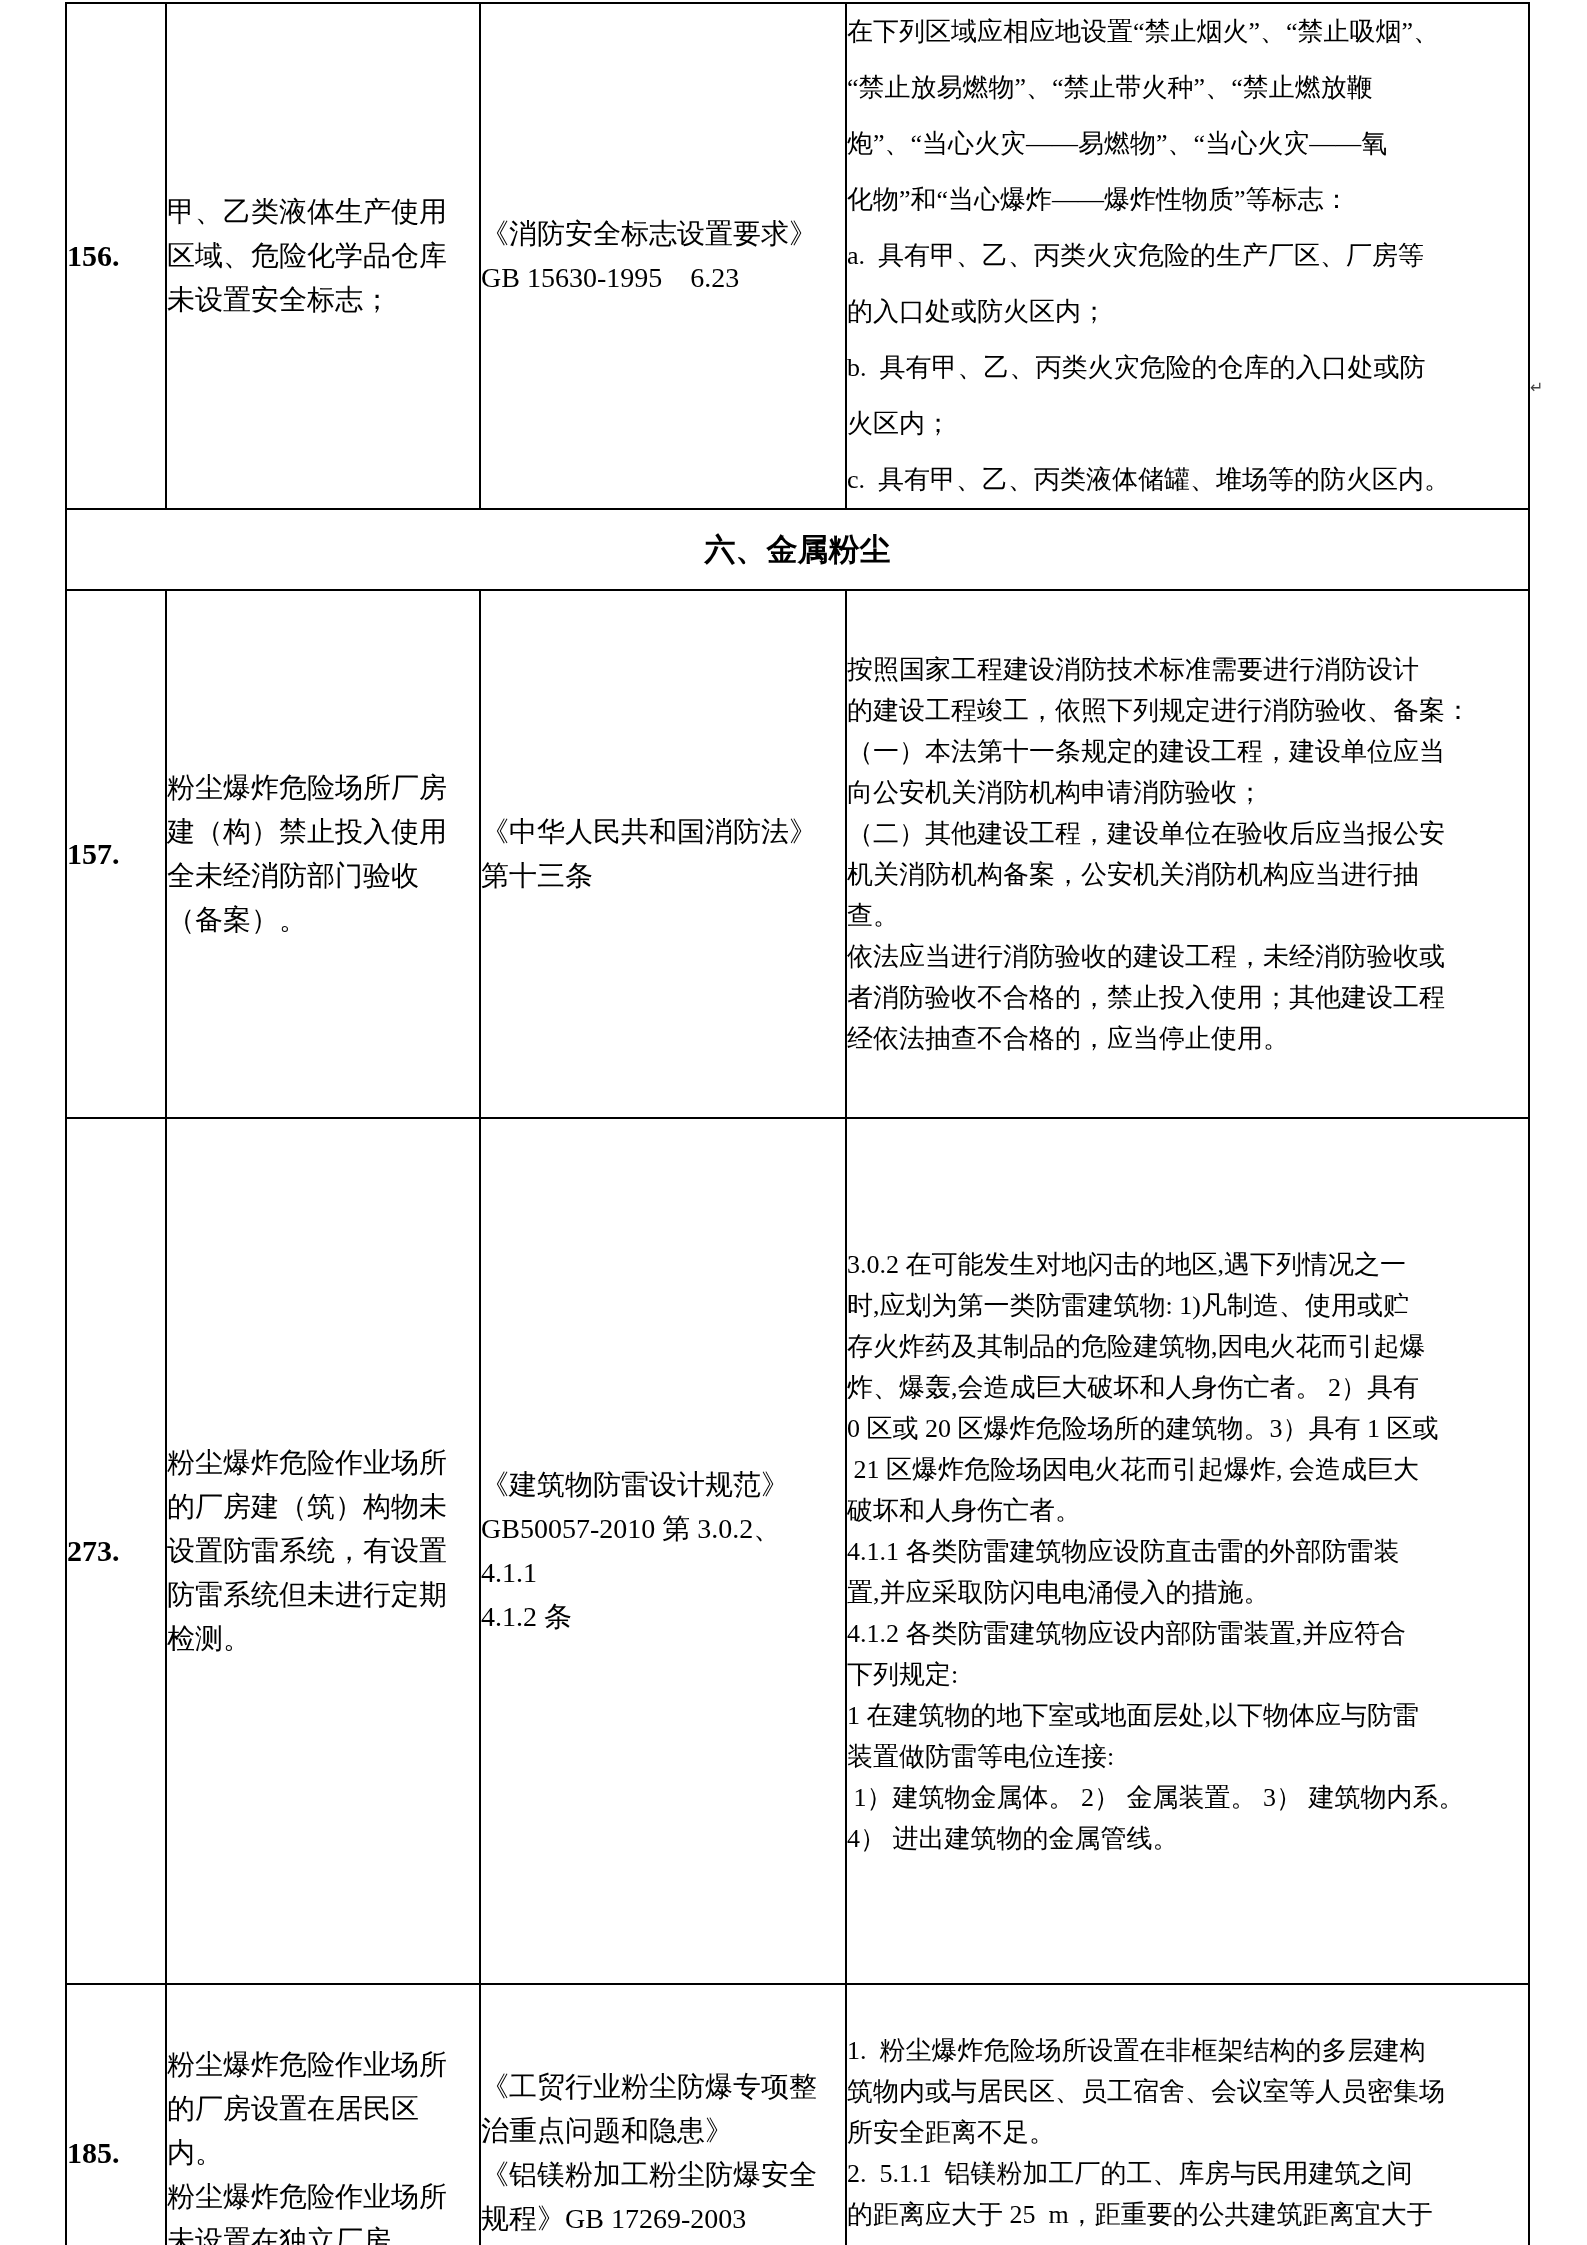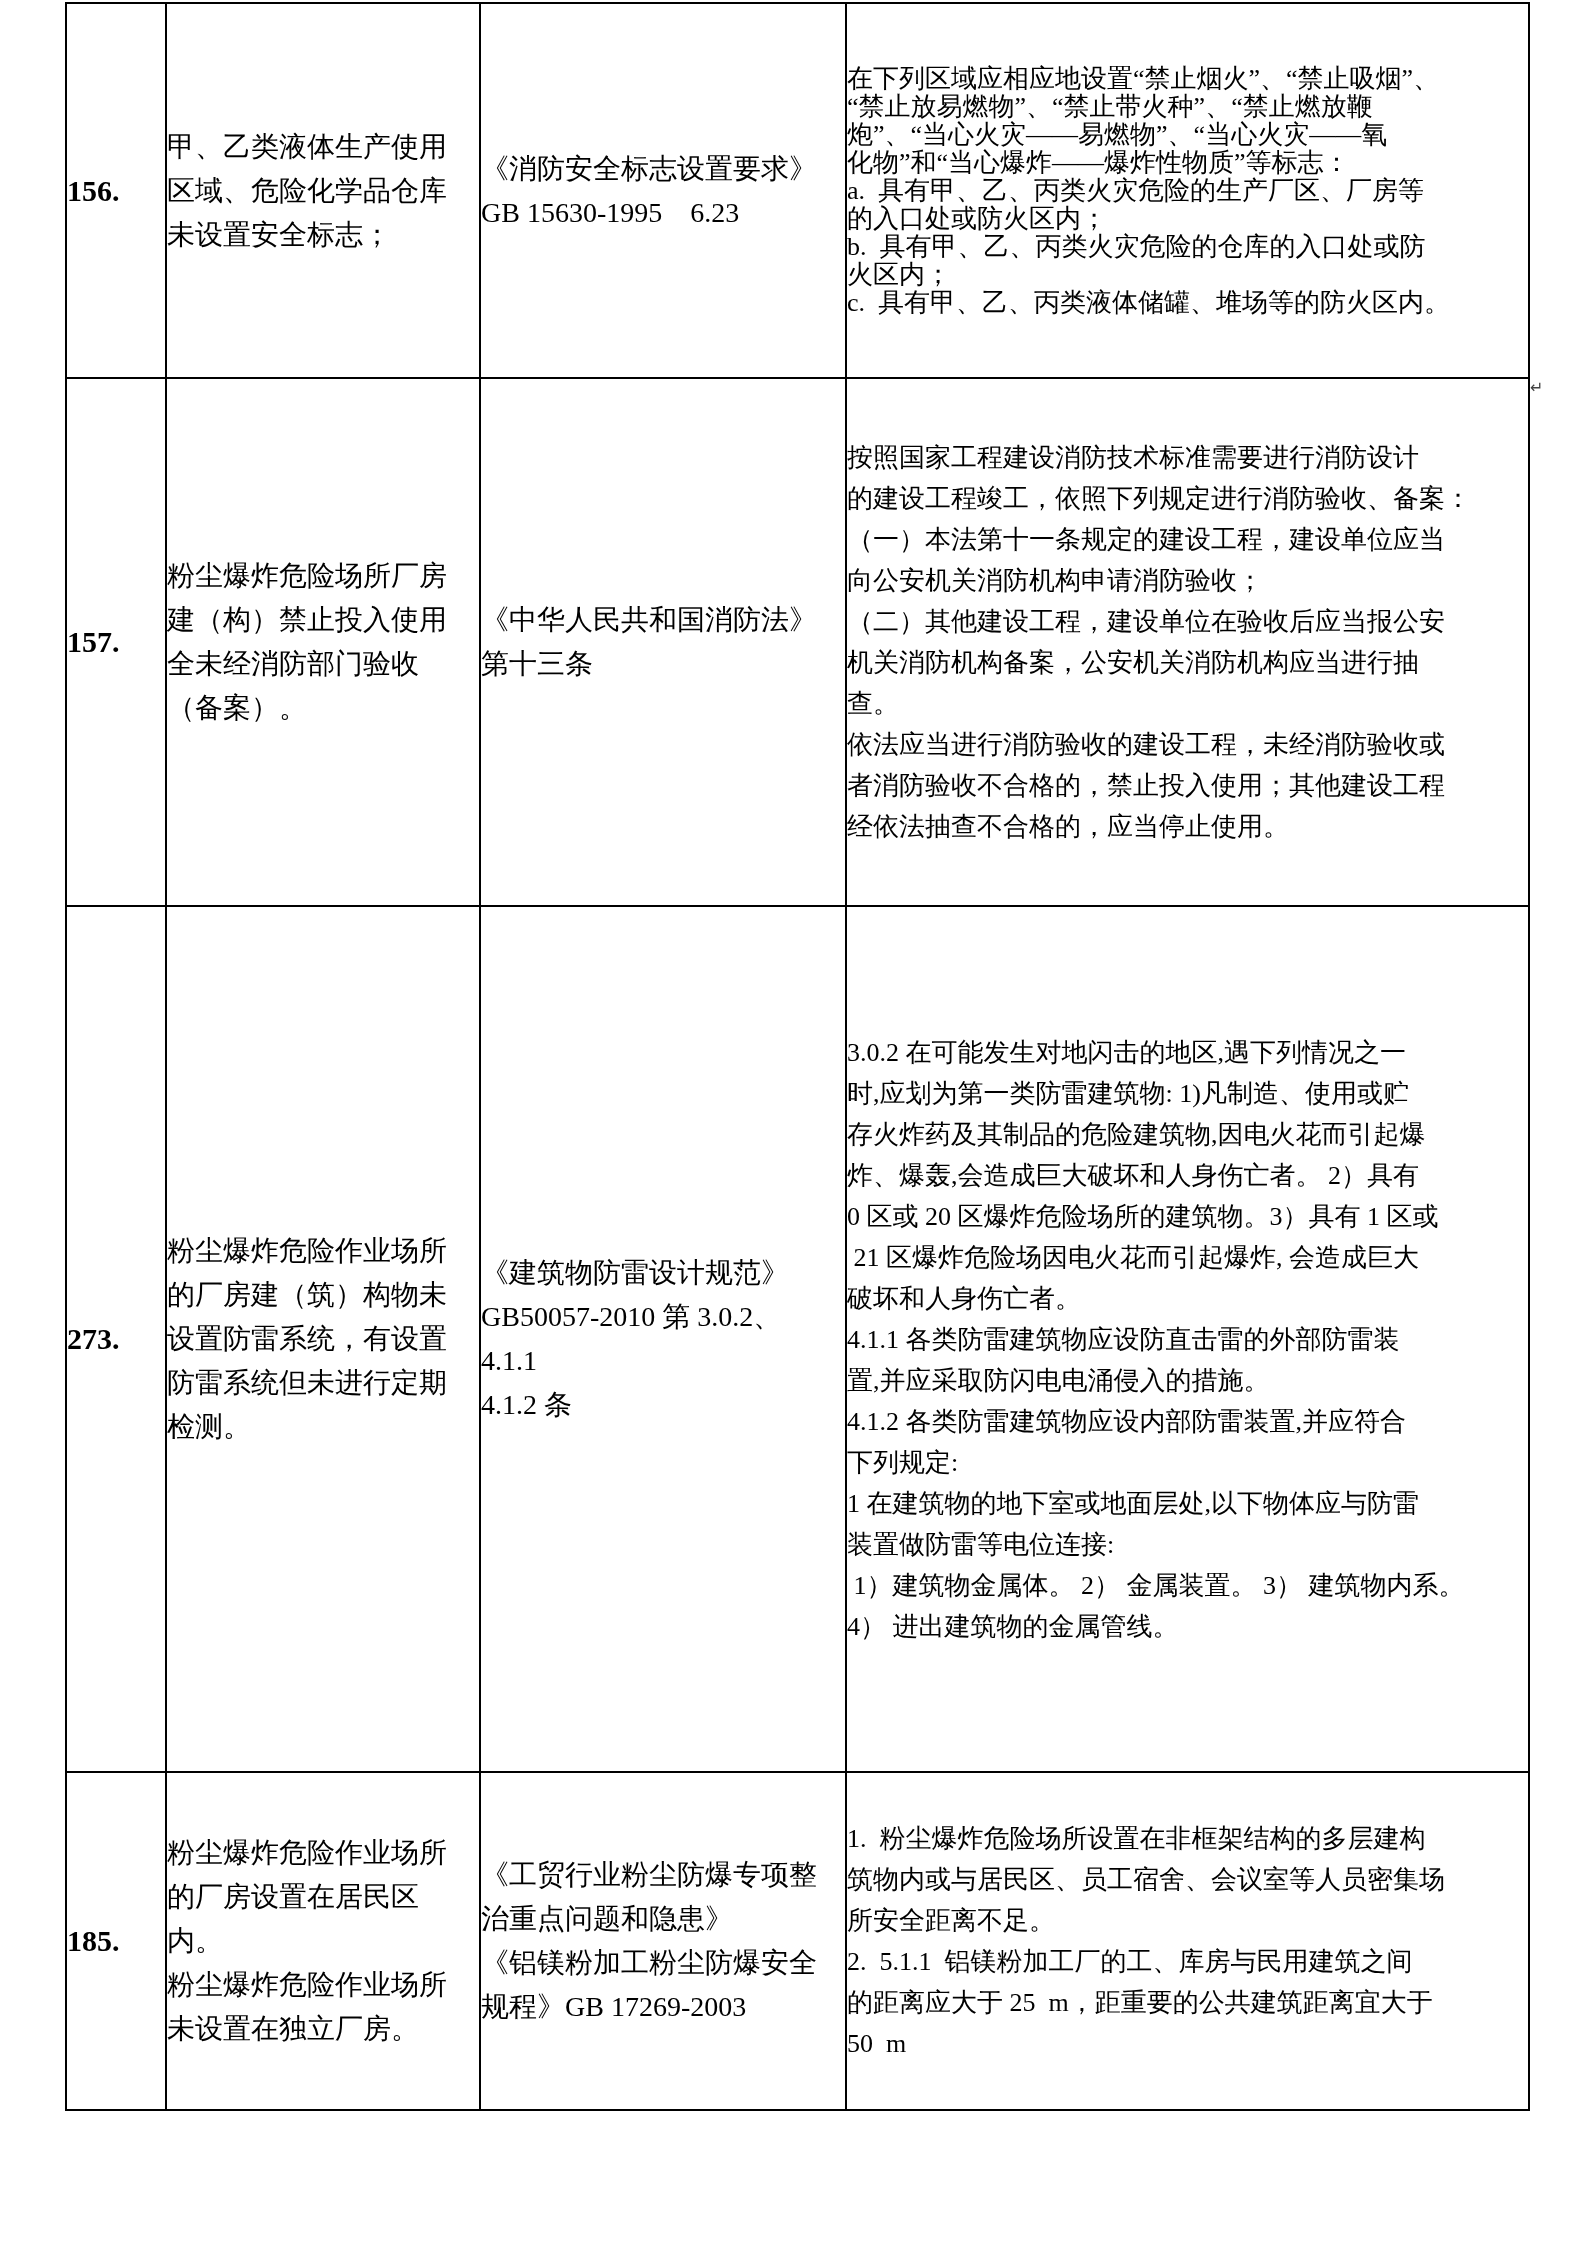--- a/index.html
+++ b/index.html
@@ -74,29 +74,32 @@
       <col style="width:683px">
     </colgroup>
     <tbody>
       <tr style="height:375px">
         <td class="num">156.</td>
         <td class="problem">甲、乙类液体生产使用
 区域、危险化学品仓库
 未设置安全标志；</td>
         <td class="basis">《消防安全标志设置要求》
 GB 15630-1995    6.23</td>
-        <td class="detail" style="line-height:28px">在下列区域应相应地设置“禁止烟火”、“禁止吸烟”、
+        <td class="detail" style="line-height:56px">在下列区域应相应地设置“禁止烟火”、“禁止吸烟”、
 “禁止放易燃物”、“禁止带火种”、“禁止燃放鞭
 炮”、“当心火灾——易燃物”、“当心火灾——氧
 化物”和“当心爆炸——爆炸性物质”等标志：
 a.  具有甲、乙、丙类火灾危险的生产厂区、厂房等
 的入口处或防火区内；
 b.  具有甲、乙、丙类火灾危险的仓库的入口处或防
 火区内；
 c.  具有甲、乙、丙类液体储罐、堆场等的防火区内。</td>
+      </tr>
+      <tr style="height:81px">
+        <td class="section" colspan="4">六、金属粉尘</td>
       </tr>
       <tr style="height:528px">
         <td class="num">157.</td>
         <td class="problem">粉尘爆炸危险场所厂房
 建（构）禁止投入使用
 全未经消防部门验收
 （备案）。</td>
         <td class="basis">《中华人民共和国消防法》
 第十三条</td>
         <td class="detail">按照国家工程建设消防技术标准需要进行消防设计

